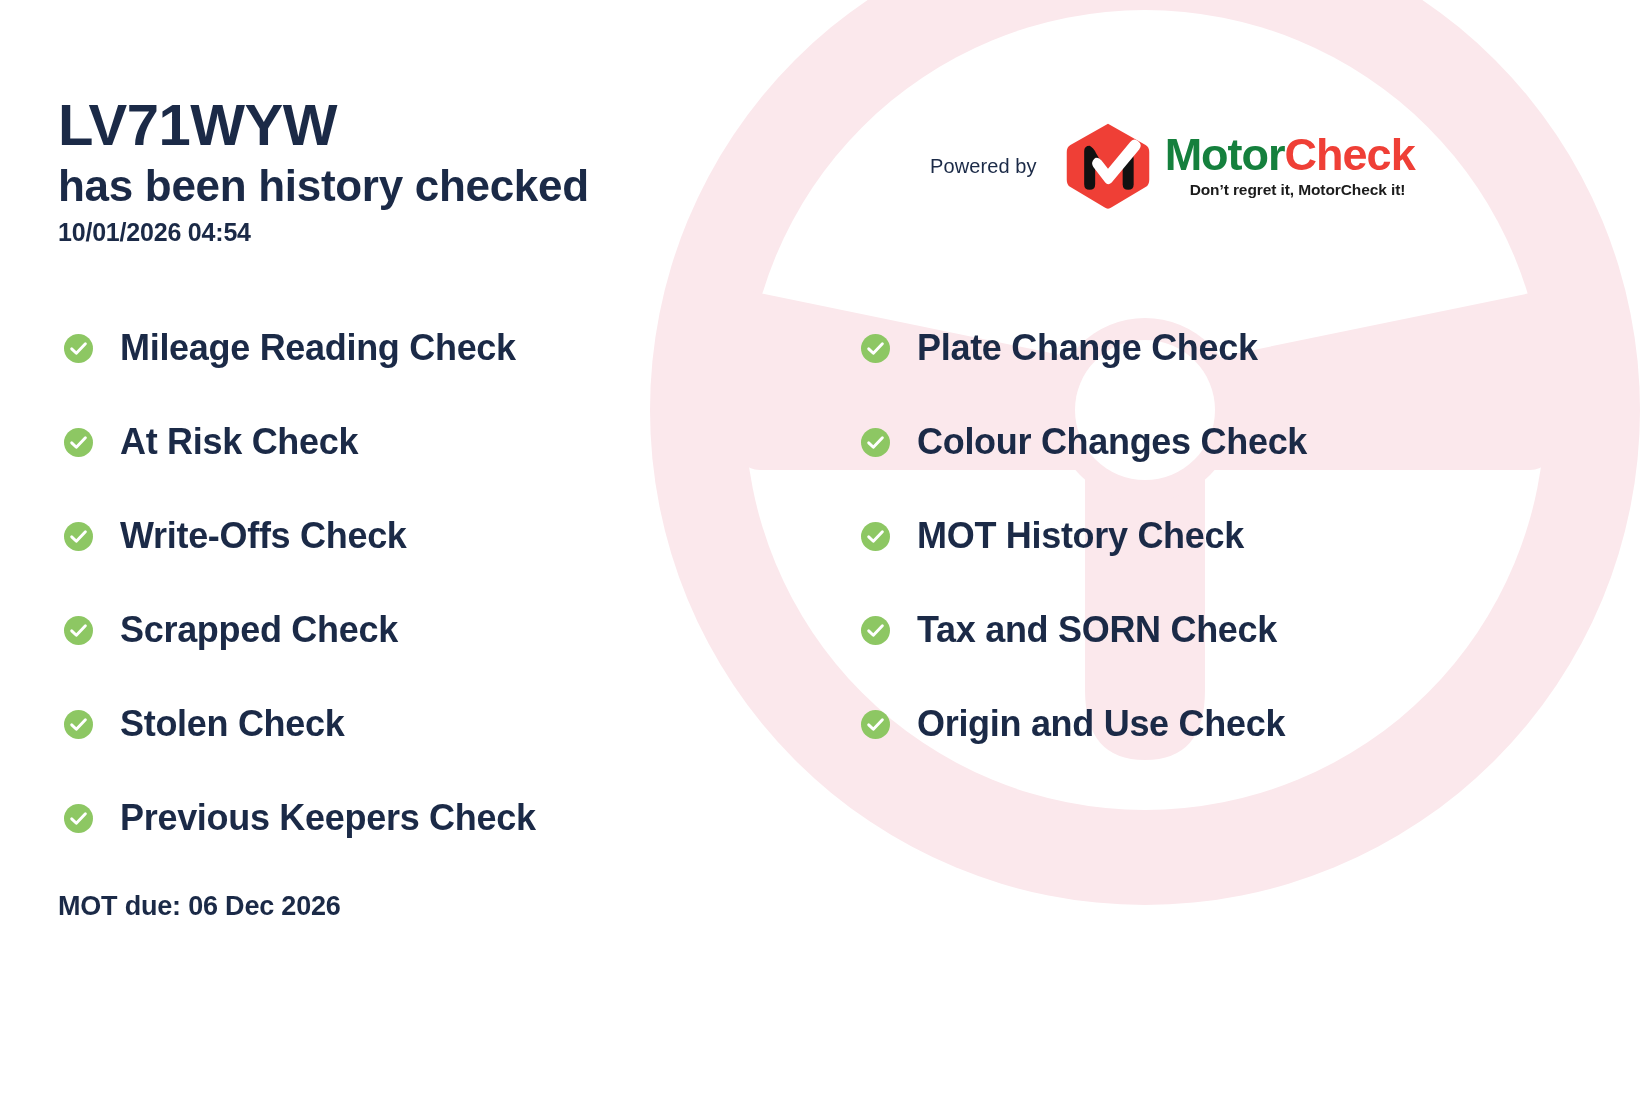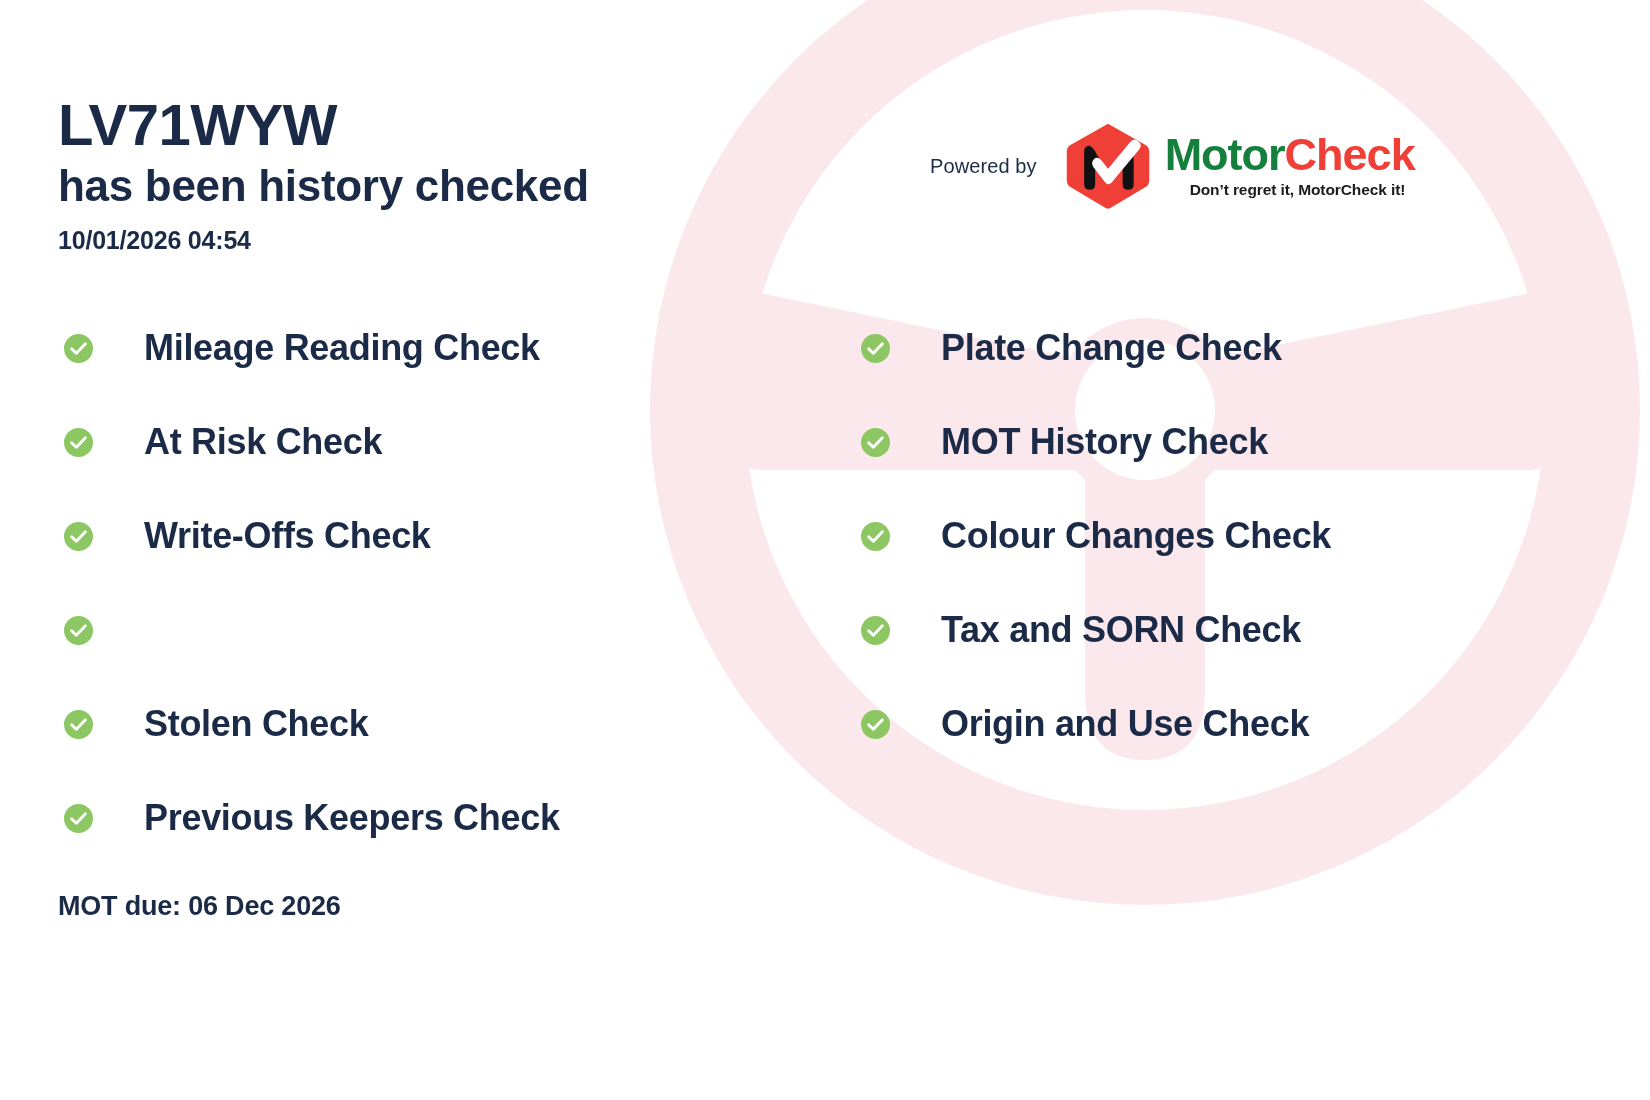--- a/index.html
+++ b/index.html
@@ -35,21 +35,21 @@
     font-weight:bold;
     color:#1b2a47;
     line-height:1.18;
     margin:6px 8px 0 0;
     letter-spacing:-0.3px;
   }
   .timestamp{
     font-size:25px;
     font-weight:bold;
     color:#1b2a47;
-    margin:14px 0 0 0;
+    margin:6px 0 0 0;
     letter-spacing:-0.2px;
   }
 
   
   .powered{
     position:absolute;
     left:930px;top:122px;
     display:flex;align-items:center;
   }
   .powered-label{
@@ -86,21 +86,20 @@
 
   
   .col{position:absolute;}
   .col-left{left:64px;top:324px;}
   .col-right{left:861px;top:324px;}
   .check-row{
     display:flex;
     align-items:center;
     height:48px;
     margin-bottom:46px;
-    gap:24px;
   }
   .check-icon{
     width:29px;height:29px;
     flex:0 0 auto;
     display:block;
   }
   .check-label{
     margin-left:27px;
     font-size:36px;
     font-weight:bold;
@@ -200,20 +199,21 @@
         <path d="M8.5 16.4 L13.6 21.3 L23.6 10.8" fill="none" stroke="#ffffff" stroke-width="3.2" stroke-linecap="round" stroke-linejoin="round"></path>
       </svg>
       <span class="check-label">Write-Offs Check</span>
     </div>
 
     <div class="check-row">
       <svg class="check-icon" viewBox="0 0 32 32" xmlns="http://www.w3.org/2000/svg" aria-hidden="true">
         <circle cx="16" cy="16" r="16" fill="#8dc763"></circle>
         <path d="M8.5 16.4 L13.6 21.3 L23.6 10.8" fill="none" stroke="#ffffff" stroke-width="3.2" stroke-linecap="round" stroke-linejoin="round"></path>
       </svg>
+      <span class="check-label">Scrapped Check</span>
     </div>
 
     <div class="check-row">
       <svg class="check-icon" viewBox="0 0 32 32" xmlns="http://www.w3.org/2000/svg" aria-hidden="true">
         <circle cx="16" cy="16" r="16" fill="#8dc763"></circle>
         <path d="M8.5 16.4 L13.6 21.3 L23.6 10.8" fill="none" stroke="#ffffff" stroke-width="3.2" stroke-linecap="round" stroke-linejoin="round"></path>
       </svg>
       <span class="check-label">Stolen Check</span>
     </div>
 
@@ -235,36 +235,36 @@
         <path d="M8.5 16.4 L13.6 21.3 L23.6 10.8" fill="none" stroke="#ffffff" stroke-width="3.2" stroke-linecap="round" stroke-linejoin="round"></path>
       </svg>
       <span class="check-label">Plate Change Check</span>
     </div>
 
     <div class="check-row">
       <svg class="check-icon" viewBox="0 0 32 32" xmlns="http://www.w3.org/2000/svg" aria-hidden="true">
         <circle cx="16" cy="16" r="16" fill="#8dc763"></circle>
         <path d="M8.5 16.4 L13.6 21.3 L23.6 10.8" fill="none" stroke="#ffffff" stroke-width="3.2" stroke-linecap="round" stroke-linejoin="round"></path>
       </svg>
+      <span class="check-label">Colour Changes Check</span>
+    </div>
+
+    <div class="check-row">
+      <svg class="check-icon" viewBox="0 0 32 32" xmlns="http://www.w3.org/2000/svg" aria-hidden="true">
+        <circle cx="16" cy="16" r="16" fill="#8dc763"></circle>
+        <path d="M8.5 16.4 L13.6 21.3 L23.6 10.8" fill="none" stroke="#ffffff" stroke-width="3.2" stroke-linecap="round" stroke-linejoin="round"></path>
+      </svg>
       <span class="check-label">MOT History Check</span>
     </div>
 
     <div class="check-row">
       <svg class="check-icon" viewBox="0 0 32 32" xmlns="http://www.w3.org/2000/svg" aria-hidden="true">
         <circle cx="16" cy="16" r="16" fill="#8dc763"></circle>
         <path d="M8.5 16.4 L13.6 21.3 L23.6 10.8" fill="none" stroke="#ffffff" stroke-width="3.2" stroke-linecap="round" stroke-linejoin="round"></path>
       </svg>
-      <span class="check-label">Colour Changes Check</span>
-    </div>
-
-    <div class="check-row">
-      <svg class="check-icon" viewBox="0 0 32 32" xmlns="http://www.w3.org/2000/svg" aria-hidden="true">
-        <circle cx="16" cy="16" r="16" fill="#8dc763"></circle>
-        <path d="M8.5 16.4 L13.6 21.3 L23.6 10.8" fill="none" stroke="#ffffff" stroke-width="3.2" stroke-linecap="round" stroke-linejoin="round"></path>
-      </svg>
       <span class="check-label">Tax and SORN Check</span>
     </div>
 
     <div class="check-row">
       <svg class="check-icon" viewBox="0 0 32 32" xmlns="http://www.w3.org/2000/svg" aria-hidden="true">
         <circle cx="16" cy="16" r="16" fill="#8dc763"></circle>
         <path d="M8.5 16.4 L13.6 21.3 L23.6 10.8" fill="none" stroke="#ffffff" stroke-width="3.2" stroke-linecap="round" stroke-linejoin="round"></path>
       </svg>
       <span class="check-label">Origin and Use Check</span>
     </div>

